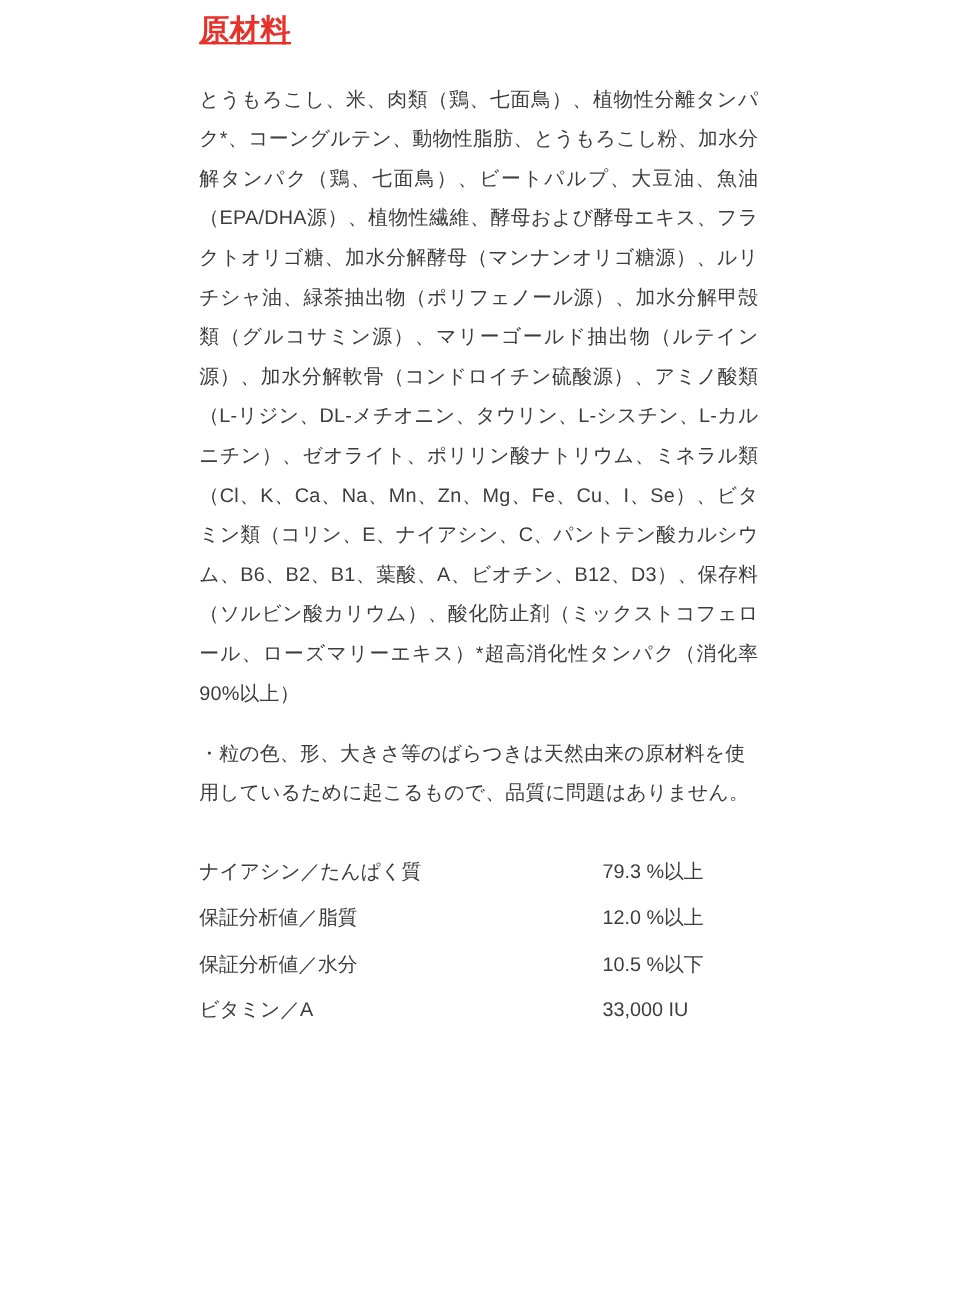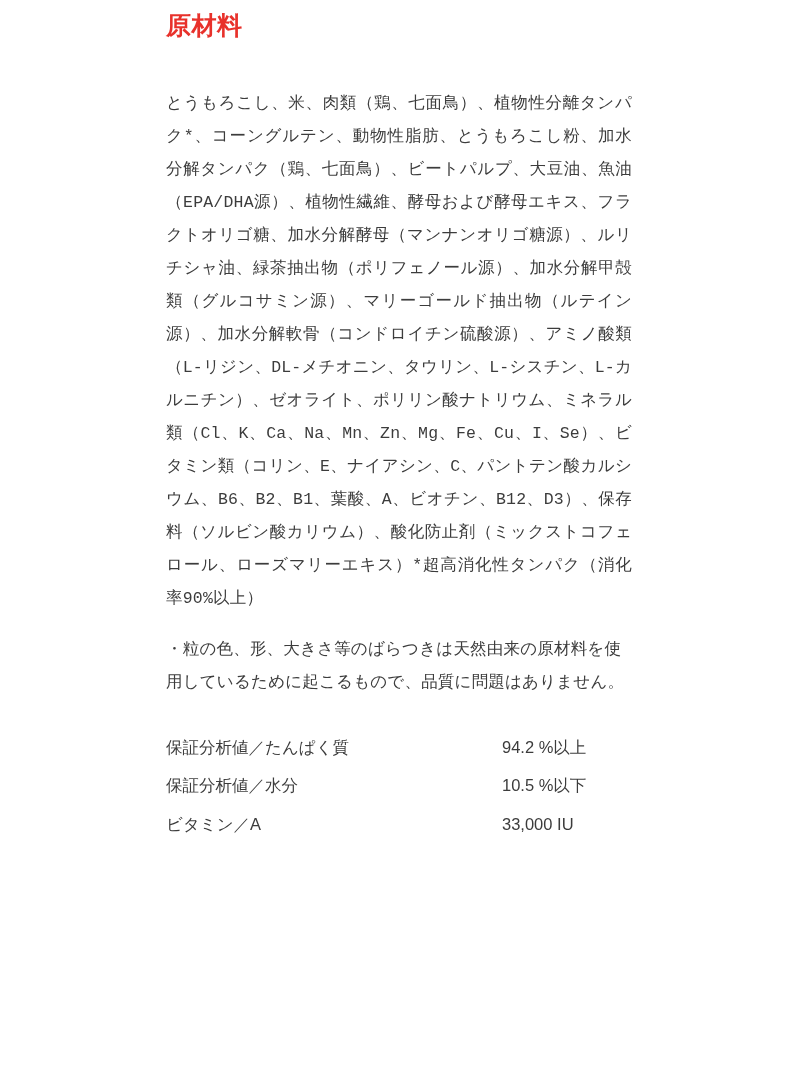--- a/index.html
+++ b/index.html
@@ -21,30 +21,30 @@
     background: #ffffff;
   }
   .section-heading {
     color: #e8312b;
     font-size: 25px;
     font-weight: bold;
     letter-spacing: 0.5px;
     margin: 0;
     padding-top: 8px;
     line-height: 1.4;
+    text-decoration: underline;
   }
   .ingredients-block {
-    margin-top: 44px;
+    margin-top: 24px;
     font-size: 16.5px;
     line-height: 2.0;
     color: #3c3c3c;
     text-align: justify;
     text-justify: inter-character;
     letter-spacing: 0.2px;
-    font-family: Liberation Mono, monospace;
   }
   .note-block {
     font-size: 16.5px;
     line-height: 2.0;
     color: #3c3c3c;
     text-align: left;
     letter-spacing: 0.2px;
   }
   .heading-2 {
     margin-top: 56px;
@@ -79,22 +79,26 @@
 
   <p class="ingredients-block">とうもろこし、米、肉類（鶏、七面鳥）、植物性分離タンパク*、コーングルテン、動物性脂肪、とうもろこし粉、加水分解タンパク（鶏、七面鳥）、ビートパルプ、大豆油、魚油（EPA/DHA源）、植物性繊維、酵母および酵母エキス、フラクトオリゴ糖、加水分解酵母（マンナンオリゴ糖源）、ルリチシャ油、緑茶抽出物（ポリフェノール源）、加水分解甲殻類（グルコサミン源）、マリーゴールド抽出物（ルテイン源）、加水分解軟骨（コンドロイチン硫酸源）、アミノ酸類（L-リジン、DL-メチオニン、タウリン、L-シスチン、L-カルニチン）、ゼオライト、ポリリン酸ナトリウム、ミネラル類（Cl、K、Ca、Na、Mn、Zn、Mg、Fe、Cu、I、Se）、ビタミン類（コリン、E、ナイアシン、C、パントテン酸カルシウム、B6、B2、B1、葉酸、A、ビオチン、B12、D3）、保存料（ソルビン酸カリウム）、酸化防止剤（ミックストコフェロール、ローズマリーエキス）*超高消化性タンパク（消化率90%以上）</p>
 
   <p class="note-block">・粒の色、形、大きさ等のばらつきは天然由来の原材料を使用しているために起こるもので、品質に問題はありません。</p>
 
 
 
   <table class="analysis-table">
     <tbody>
       <tr>
-        <td class="label">保証分析値／たんぱく質</td>
-        <td class="value">94.2 %以上</td>
+        <td class="label">ナイアシン／たんぱく質</td>
+        <td class="value">79.3 %以上</td>
+      </tr>
+      <tr>
+        <td class="label">保証分析値／脂質</td>
+        <td class="value">12.0 %以上</td>
       </tr>
       <tr>
         <td class="label">保証分析値／水分</td>
         <td class="value">10.5 %以下</td>
       </tr>
       <tr>
         <td class="label">ビタミン／A</td>
         <td class="value">33,000 IU</td>
       </tr>
 

